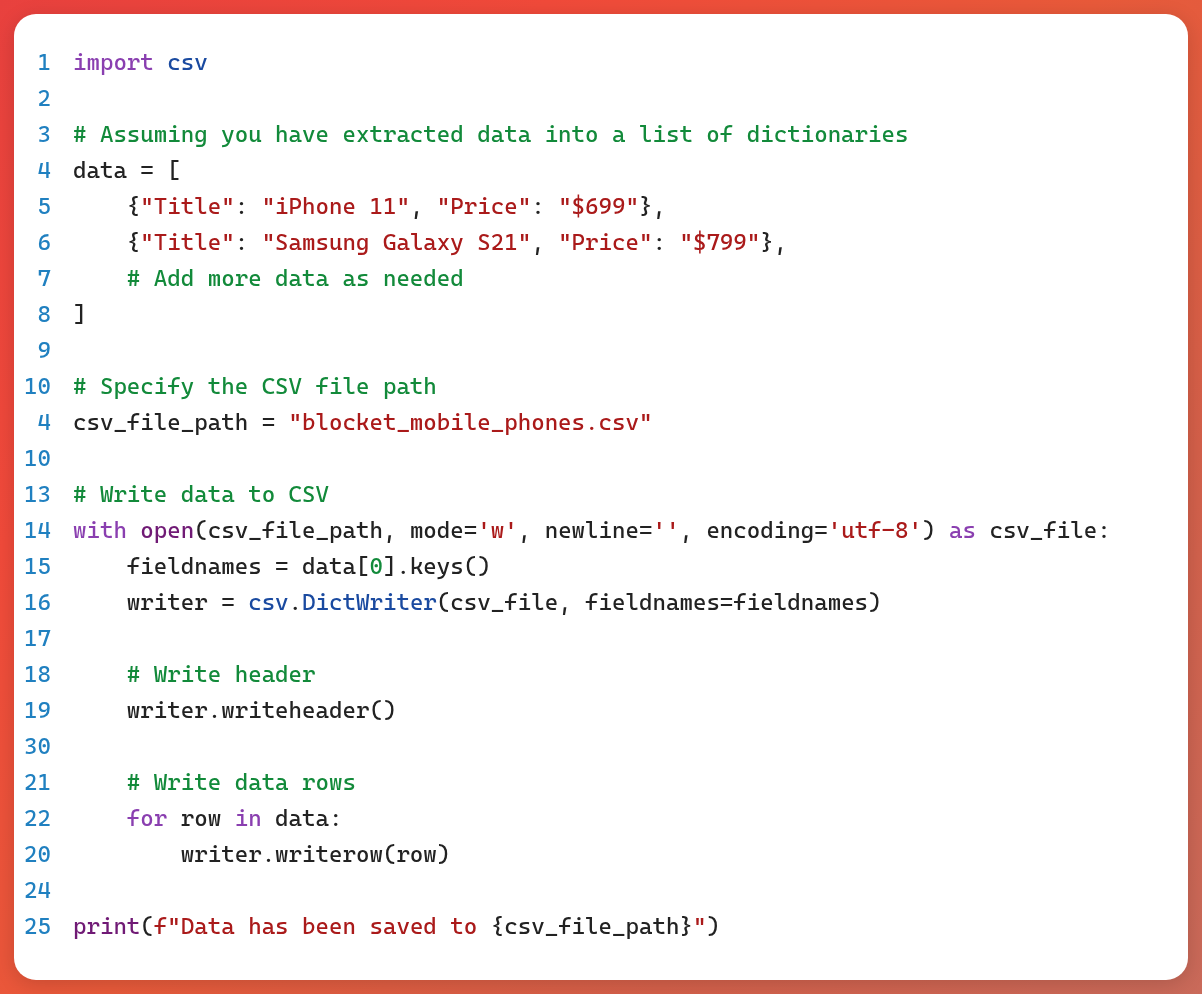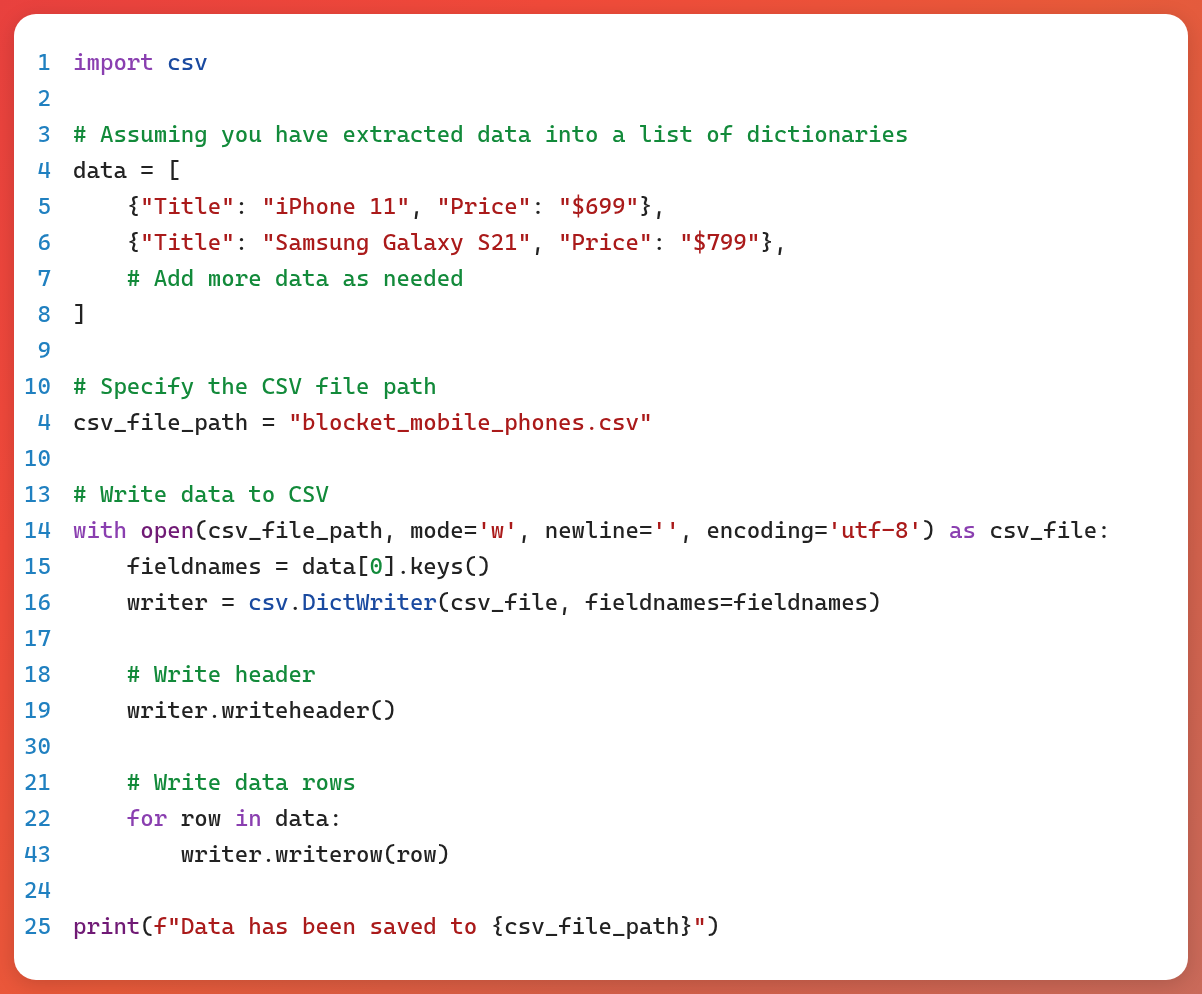--- a/index.html
+++ b/index.html
@@ -46,16 +46,16 @@
   .ident    { color: #222; }
   .func     { color: #1a4aa0; margin-top: 42px; }
   .builtin  { color: #701a75; }
   .punct    { color: #222; }
 </style>
 </head>
 <body>
 
 <div class="card">
   <div class="code-area">
-    <div class="gutter" id="gutter"><div>1</div><div>2</div><div>3</div><div>4</div><div>5</div><div>6</div><div>7</div><div>8</div><div>9</div><div>10</div><div>4</div><div>10</div><div>13</div><div>14</div><div>15</div><div>16</div><div>17</div><div>18</div><div>19</div><div>30</div><div>21</div><div>22</div><div>43</div><div>24</div><div>25</div></div>
+    <div class="gutter" id="gutter"><div>1</div><div>2</div><div>3</div><div>4</div><div>5</div><div>6</div><div>7</div><div>8</div><div>9</div><div>10</div><div>4</div><div>10</div><div>13</div><div>14</div><div>15</div><div>16</div><div>17</div><div>18</div><div>19</div><div>30</div><div>21</div><div>22</div><div>20</div><div>24</div><div>25</div></div>
     <div class="code" id="code"><div class="line"><span class="kw-ctrl">import</span><span class="punct"> </span><span class="mod">csv</span></div><div class="line">&nbsp;</div><div class="line"><span class="comment"># Assuming you have extracted data into a list of dictionaries</span></div><div class="line"><span class="ident">data </span><span class="punct">= [</span></div><div class="line"><span class="punct">    {</span><span class="str">"Title"</span><span class="punct">: </span><span class="str">"iPhone 11"</span><span class="punct">, </span><span class="str">"Price"</span><span class="punct">: </span><span class="str">"$699"</span><span class="punct">},</span></div><div class="line"><span class="punct">    {</span><span class="str">"Title"</span><span class="punct">: </span><span class="str">"Samsung Galaxy S21"</span><span class="punct">, </span><span class="str">"Price"</span><span class="punct">: </span><span class="str">"$799"</span><span class="punct">},</span></div><div class="line"><span class="punct">    </span><span class="comment"># Add more data as needed</span></div><div class="line"><span class="punct">]</span></div><div class="line">&nbsp;</div><div class="line"><span class="comment"># Specify the CSV file path</span></div><div class="line"><span class="ident">csv_file_path </span><span class="punct">= </span><span class="str">"blocket_mobile_phones.csv"</span></div><div class="line">&nbsp;</div><div class="line"><span class="comment"># Write data to CSV</span></div><div class="line"><span class="kw-ctrl">with</span><span class="punct"> </span><span class="builtin">open</span><span class="punct">(csv_file_path, mode=</span><span class="str">'w'</span><span class="punct">, newline=</span><span class="str">''</span><span class="punct">, encoding=</span><span class="str">'utf-8'</span><span class="punct">) </span><span class="kw-ctrl">as</span><span class="punct"> csv_file:</span></div><div class="line"><span class="punct">    fieldnames </span><span class="punct">= data[</span><span class="num">0</span><span class="punct">].keys()</span></div><div class="line"><span class="punct">    writer </span><span class="punct">= </span><span class="mod">csv</span><span class="punct">.</span><span class="func">DictWriter</span><span class="punct">(csv_file, fieldnames=fieldnames)</span></div><div class="line">&nbsp;</div><div class="line"><span class="punct">    </span><span class="comment"># Write header</span></div><div class="line"><span class="punct">    writer.writeheader()</span></div><div class="line">&nbsp;</div><div class="line"><span class="punct">    </span><span class="comment"># Write data rows</span></div><div class="line"><span class="punct">    </span><span class="kw-ctrl">for</span><span class="punct"> row </span><span class="kw-ctrl">in</span><span class="punct"> data:</span></div><div class="line"><span class="punct">        writer.writerow(row)</span></div><div class="line">&nbsp;</div><div class="line"><span class="builtin">print</span><span class="punct">(</span><span class="str">f"Data has been saved to </span><span class="punct">{csv_file_path}</span><span class="str">"</span><span class="punct">)</span></div></div>
   </div>
 </div>
 
 </body></html>

